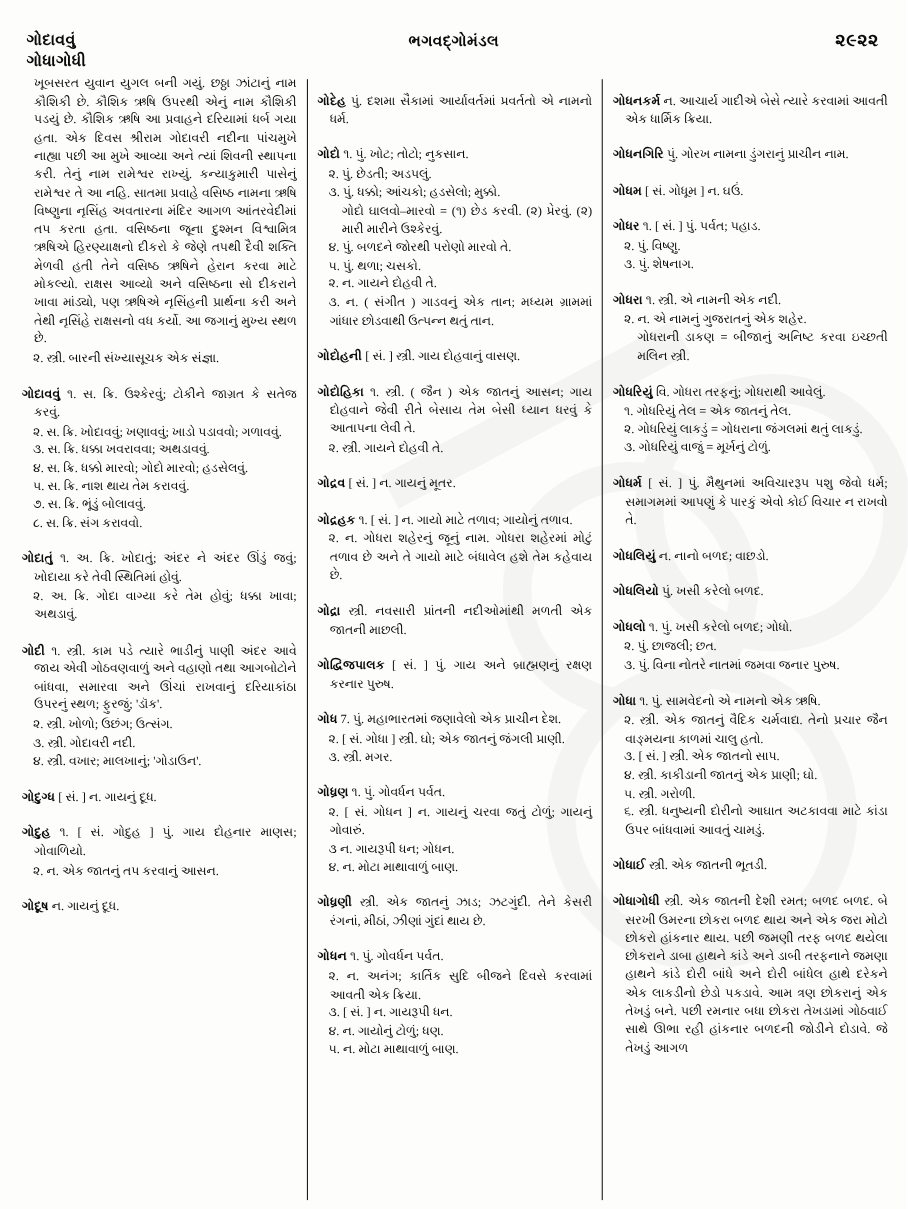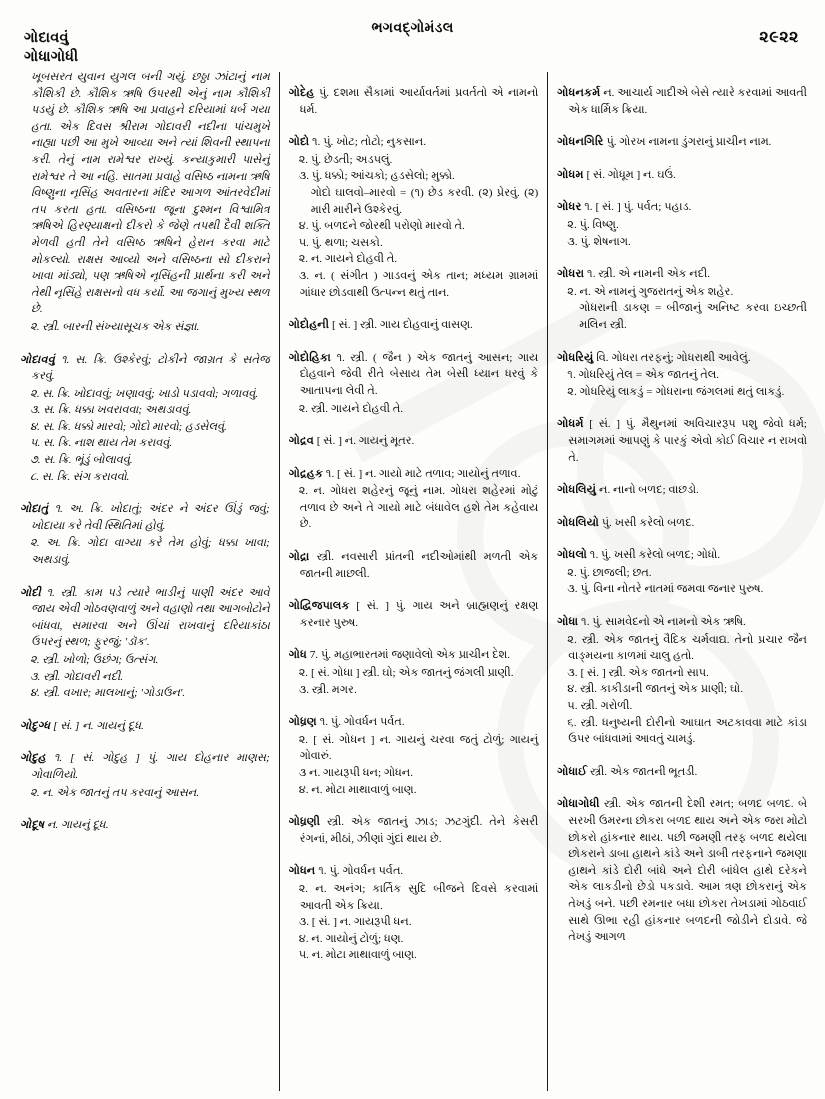--- a/index.html
+++ b/index.html
@@ -67,21 +67,21 @@
     top: 28px;
     font-weight: bold;
     font-size: 14.5px;
     line-height: 1.32;
     letter-spacing: .2px;
   }
   .head-left div { white-space: nowrap; }
   .head-center {
     position: absolute;
     left: 0; right: 0;
-    top: 20px;
+    top: 31px;
     text-align: center;
     font-weight: bold;
     font-size: 14px;
     letter-spacing: .3px;
   }
   .head-right {
     position: absolute;
     right: 26px;
     top: 28px;
     font-weight: bold;
@@ -103,21 +103,21 @@
   .col {
     flex: 1 1 0;
     padding: 0 9px;
     font-size: 11.3px;
     line-height: 1.47;
     text-align: justify;
     text-justify: inter-word;
     overflow: hidden;
     position: relative;
   }
-  .col-1 { padding-left: 4px; font-style: italic; }
+  .col-1 { padding-left: 4px; }
   .col-3 { padding-right: 2px; }
   .rule {
     flex: 0 0 1px;
     background: #1c1c1c;
     width: 1px;
     margin: 4px 0 2px 0;
     align-self: stretch;
   }
 
   
@@ -238,20 +238,21 @@
         <div class="entry"><span class="hw">ગોધમ</span><span class="para-body"> [ સં. ગોધૂમ ] ન. ઘઉં.</span></div>
         <div class="entry"><span class="hw">ગોધર</span><span class="para-body"> ૧. [ સં. ] પું. પર્વત; પહાડ.</span></div>
         <div class="sense">૨. પું. વિષ્ણુ.</div>
         <div class="sense">૩. પું. શેષનાગ.</div>
         <div class="entry"><span class="hw">ગોધરા</span><span class="para-body"> ૧. સ્ત્રી. એ નામની એક નદી.</span></div>
         <div class="sense">૨. ન. એ નામનું ગુજરાતનું એક શહેર.</div>
         <div class="sub">ગોધરાની ડાકણ = બીજાનું અનિષ્ટ કરવા ઇચ્છતી મલિન સ્ત્રી.</div>
         <div class="entry"><span class="hw">ગોધરિયું</span><span class="para-body"> વિ. ગોધરા તરફનું; ગોધરાથી આવેલું.</span></div>
         <div class="sense">૧. ગોધરિયું તેલ = એક જાતનું તેલ.</div>
         <div class="sense">૨. ગોધરિયું લાકડું = ગોધરાના જંગલમાં થતું લાકડું.</div>
+        <div class="sense">૩. ગોધરિયું વાજું = મૂર્ખનું ટોળું.</div>
         <div class="entry"><span class="hw">ગોધર્મ</span><span class="para-body"> [ સં. ] પું. મૈથુનમાં અવિચારરૂપ પશુ જેવો ધર્મ; સમાગમમાં આપણું કે પારકું એવો કોઈ વિચાર ન રાખવો તે.</span></div>
         <div class="entry"><span class="hw">ગોધલિયું</span><span class="para-body"> ન. નાનો બળદ; વાછડો.</span></div>
         <div class="entry"><span class="hw">ગોધલિયો</span><span class="para-body"> પું. ખસી કરેલો બળદ.</span></div>
         <div class="entry"><span class="hw">ગોધલો</span><span class="para-body"> ૧. પું. ખસી કરેલો બળદ; ગોધો.</span></div>
         <div class="sense">૨. પું. છાજલી; છત.</div>
         <div class="sense">૩. પું. વિના નોતરે નાતમાં જમવા જનાર પુરુષ.</div>
         <div class="entry"><span class="hw">ગોધા</span><span class="para-body"> ૧. પું. સામવેદનો એ નામનો એક ઋષિ.</span></div>
         <div class="sense">૨. સ્ત્રી. એક જાતનું વૈદિક ચર્મવાદ્ય. તેનો પ્રચાર જૈન વાઙ્મયના કાળમાં ચાલુ હતો.</div>
         <div class="sense">૩. [ સં. ] સ્ત્રી. એક જાતનો સાપ.</div>
         <div class="sense">૪. સ્ત્રી. કાકીડાની જાતનું એક પ્રાણી; ઘો.</div>

